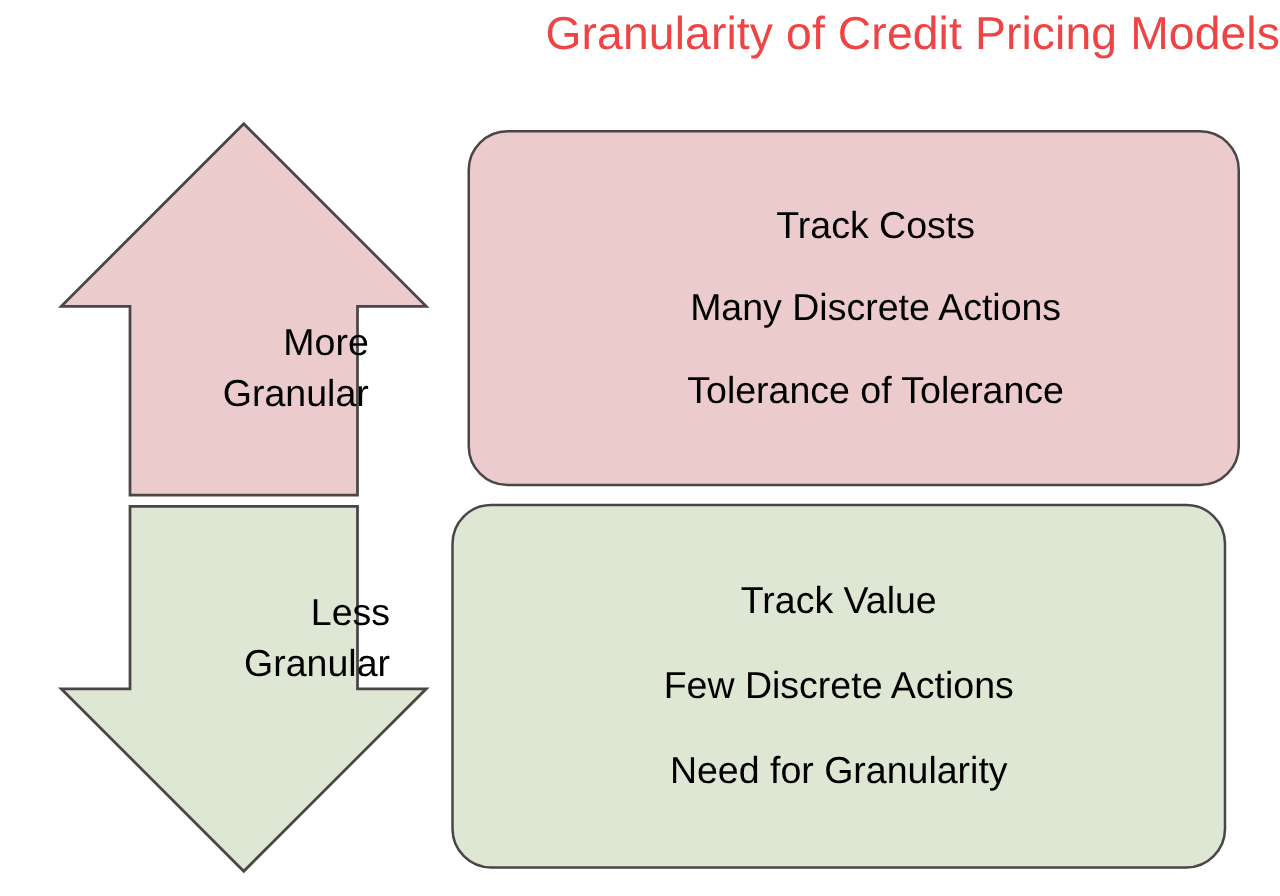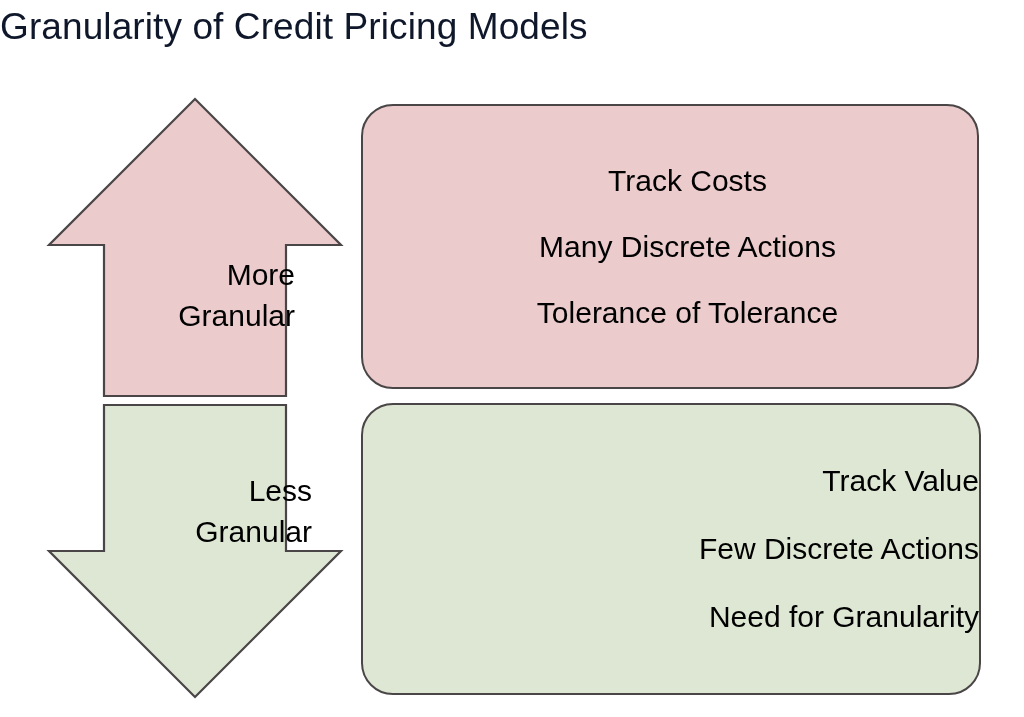--- a/index.html
+++ b/index.html
@@ -23,24 +23,24 @@
     width: 1024px;
     height: 717px;
   }
 
   
   .title {
     position: absolute;
     left: 0;
     top: 6px;
     width: 1024px;
-    text-align: left;
+    text-align: right;
     font-size: 37px;
     font-weight: normal;
-    color: #0f172a;
+    color: #ef4444;
     letter-spacing: 0.1px;
     white-space: nowrap;
   }
 
   
   .arrow-layer {
     position: absolute;
     left: 0;
     top: 0;
     width: 1024px;
@@ -71,21 +71,21 @@
     position: absolute;
     box-sizing: border-box;
     border: 2px solid #4a4546;
     border-radius: 32px;
     display: flex;
     flex-direction: column;
     justify-content: center;
     align-items: center;
   }
   .panel-pink {
-    left: 361px;
+    left: 374px;
     top: 104px;
     width: 618px;
     height: 285px;
     background: #ebcbcb;
     padding-left: 35px;
   }
   .panel-green {
     left: 361px;
     top: 403px;
     width: 620px;
@@ -93,21 +93,21 @@
     background: #dde7d3;
   }
   .panel-line {
     width: 100%;
     text-align: center;
     font-size: 30px;
     color: #000000;
     white-space: nowrap;
   }
   .panel-pink .panel-line { margin: 16px 0; }
-  .panel-green .panel-line { margin: 17px 0; text-align: right; }
+  .panel-green .panel-line { margin: 17px 0; }
 </style>
 </head>
 <body>
 
 <div id="diagram-canvas">
 
   <div class="title">Granularity of Credit Pricing Models</div>
 
   <svg class="arrow-layer" viewBox="0 0 1024 717">
 

